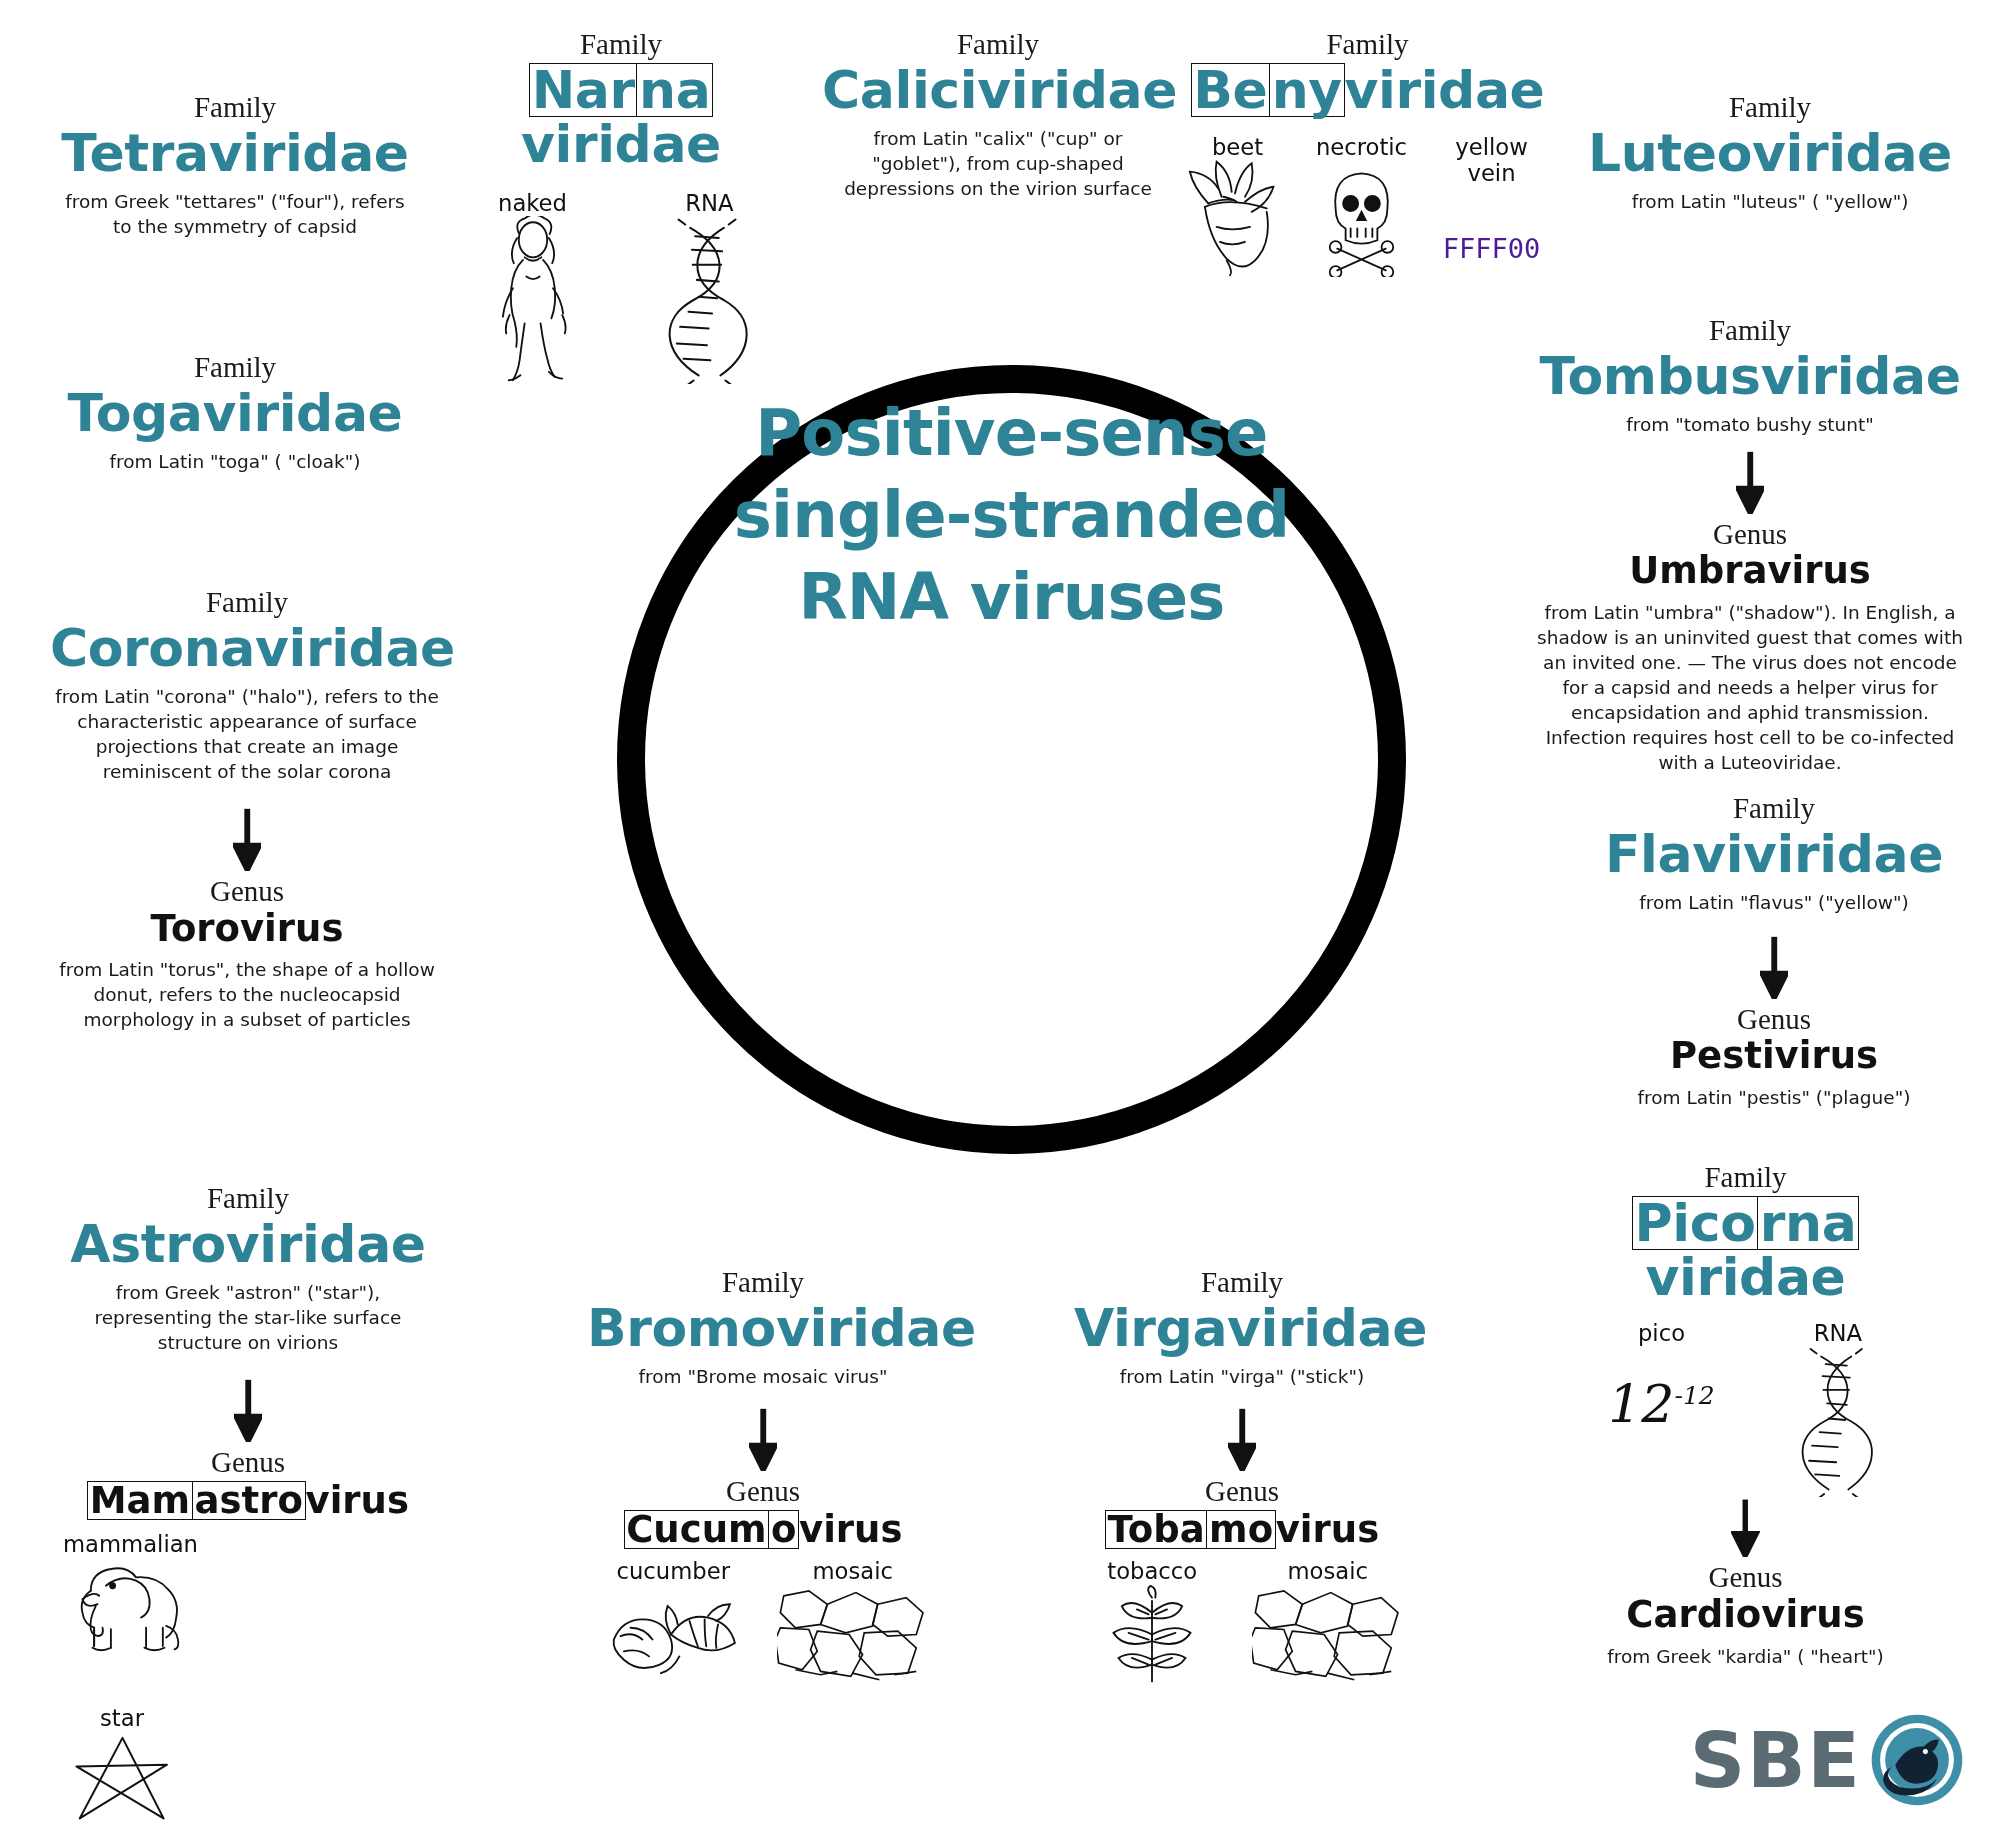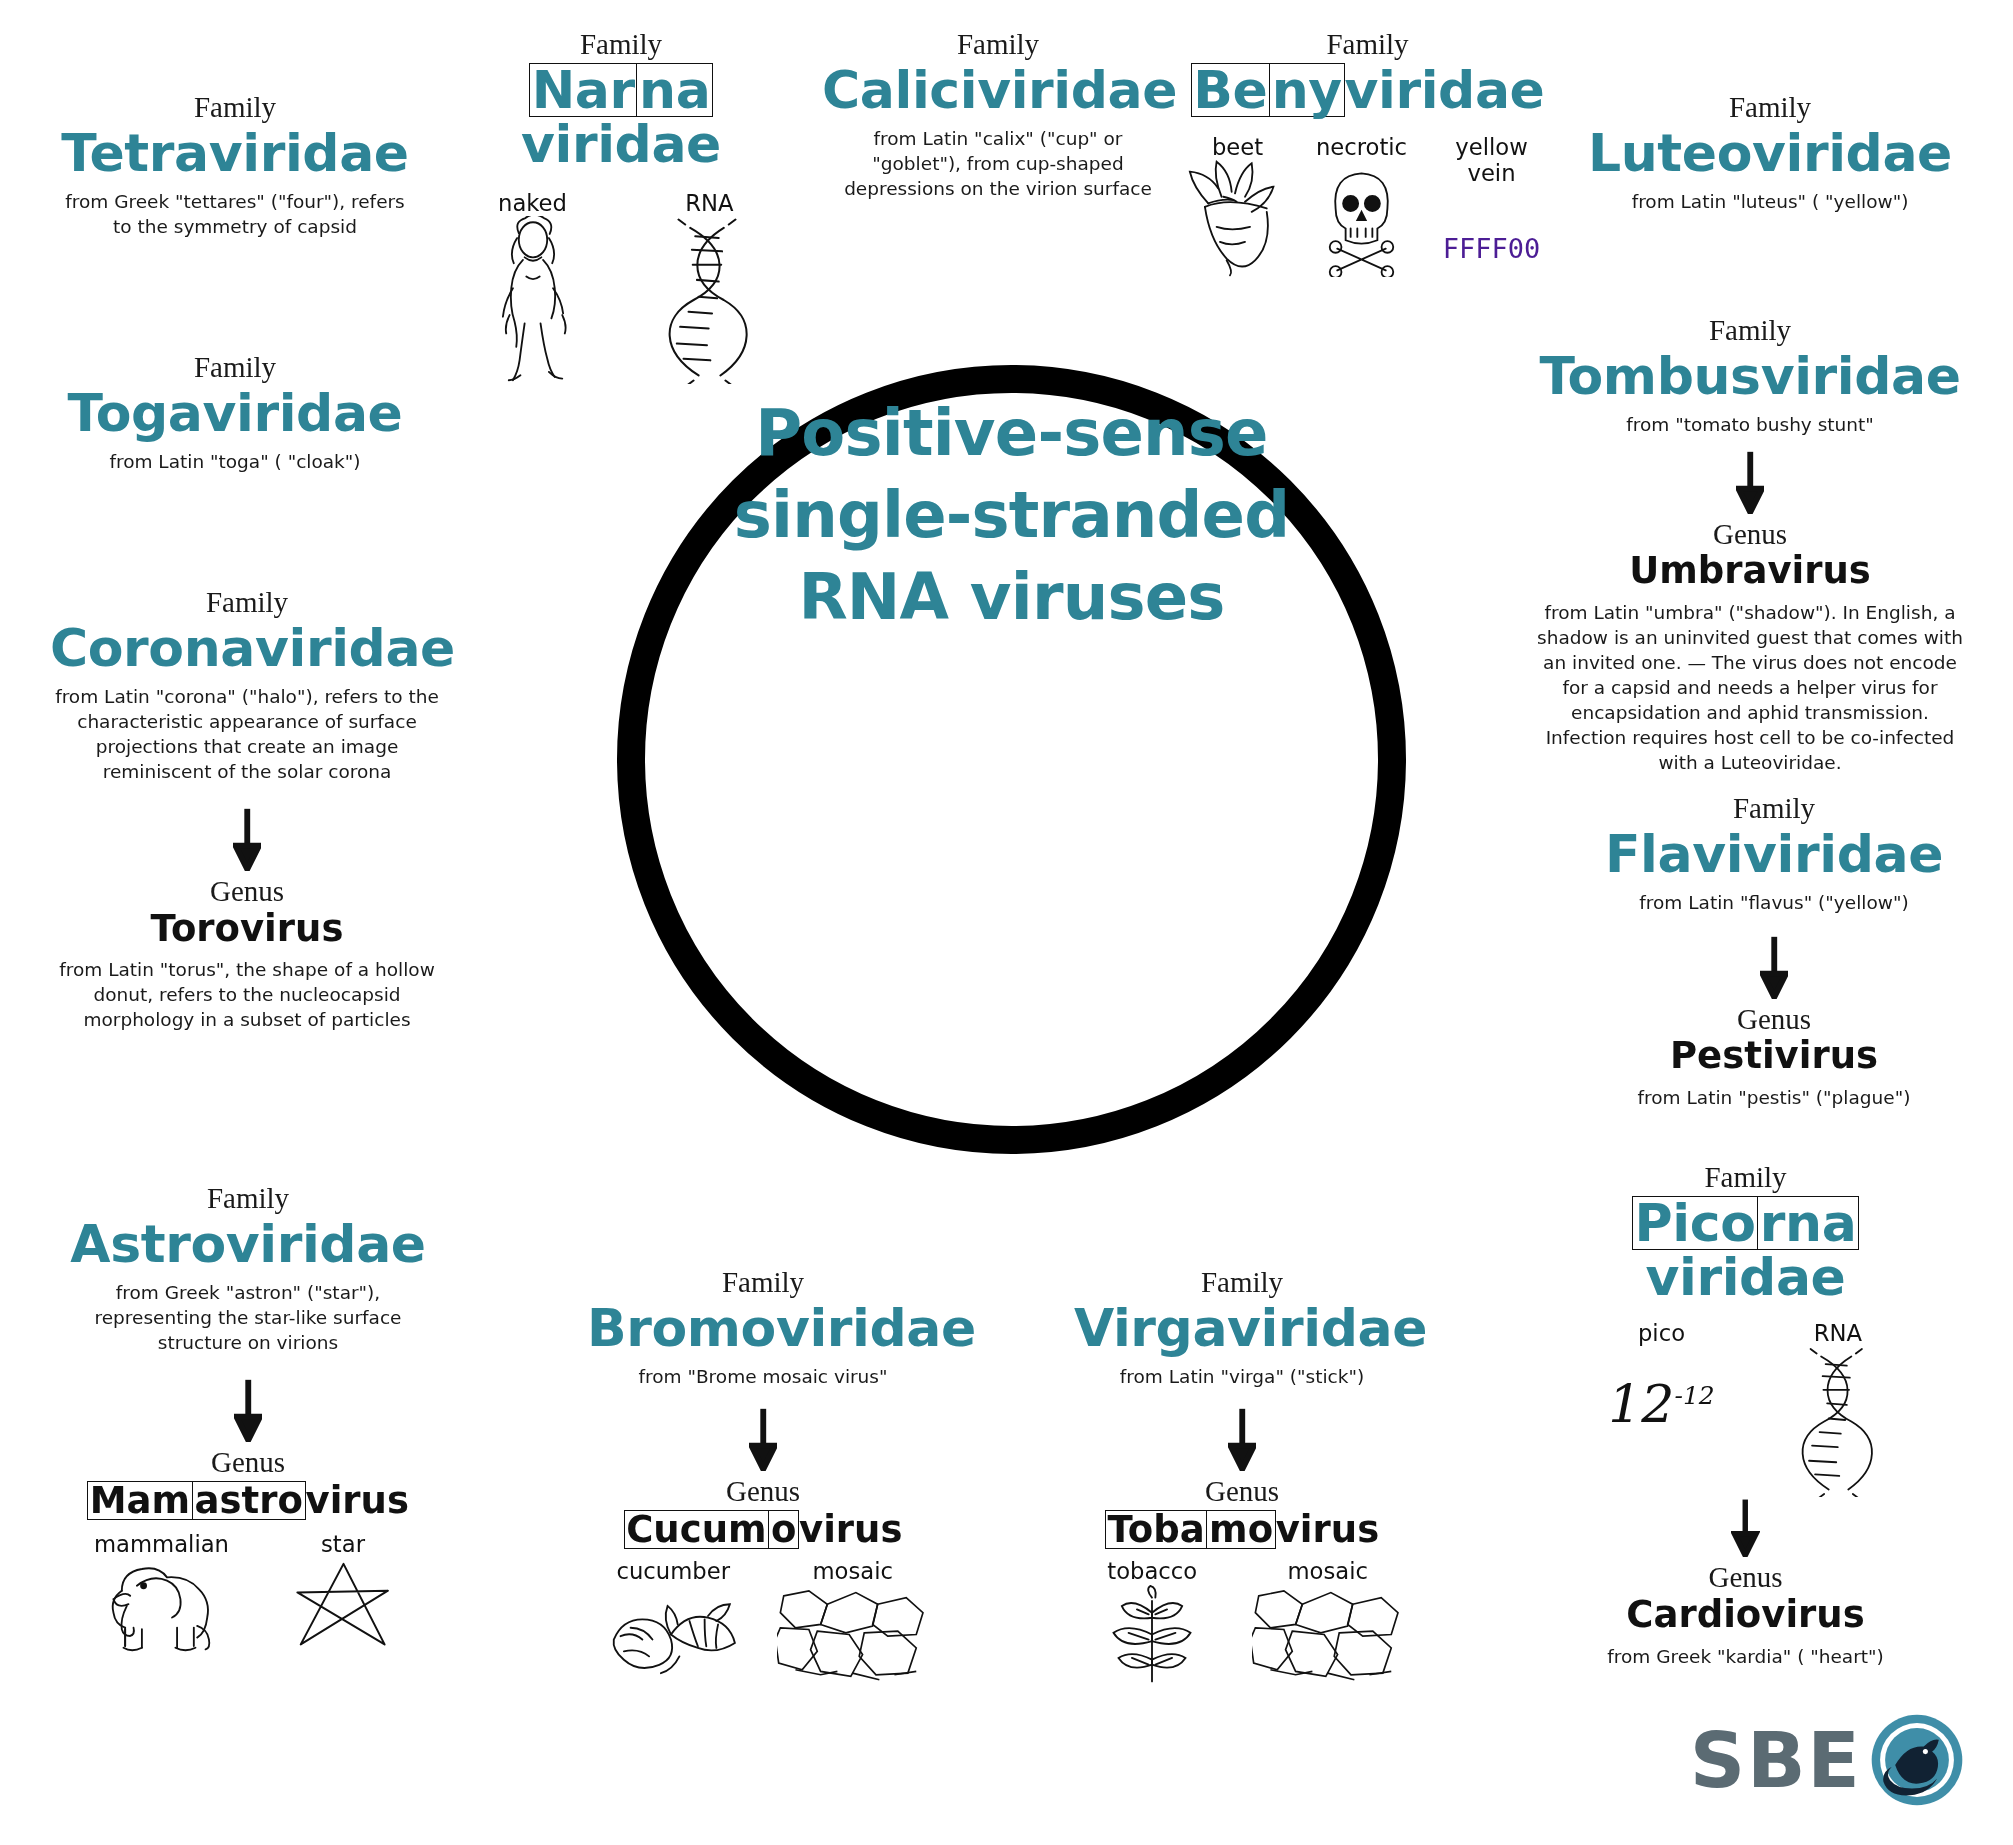--- a/index.html
+++ b/index.html
@@ -309,21 +309,21 @@
         <g stroke="#111" stroke-width="7" fill="#111">
           <line x1="17" y1="2" x2="17" y2="50"></line>
           <polygon points="17,74 3,46 31,46"></polygon>
         </g>
       </svg>
   </div>
   <div class="rank">Genus</div>
   <div class="gen-name">
     <span class="boxwrap"><span class="bx">Mam</span><span class="bx bx2">astro</span></span><span>virus</span>
   </div>
-  <div class="pair" style="margin-top:10px; gap:47px;">
+  <div class="pair" style="margin-top:10px; gap:47px;flex-direction:column;">
     <div style="width:143px;">
       <div class="sub-label">mammalian</div>
       <svg class="sketch" width="134" height="101" viewBox="0 0 160 120">
         <g fill="none" stroke="#111" stroke-width="2.2" stroke-linecap="round">
           <path d="M32 40 q0 -22 24 -26 q20 -4 30 10 q24 -2 38 14 q14 14 10 34 q-2 18 -12 24"></path>
           <path d="M32 40 q-14 10 -10 26 q2 14 14 18 l0 22"></path>
           <path d="M40 56 q-14 6 -18 -6 q14 -10 20 -4"></path>
           <path d="M36 106 l0 -20 M56 108 l0 -22 M98 108 l0 -24 M118 106 l0 -22"></path>
           <path d="M34 108 q10 6 22 0 M96 108 q12 6 24 0"></path>
           <path d="M50 34 q18 -14 36 -6 q14 6 16 22 q2 16 -10 22"></path>

